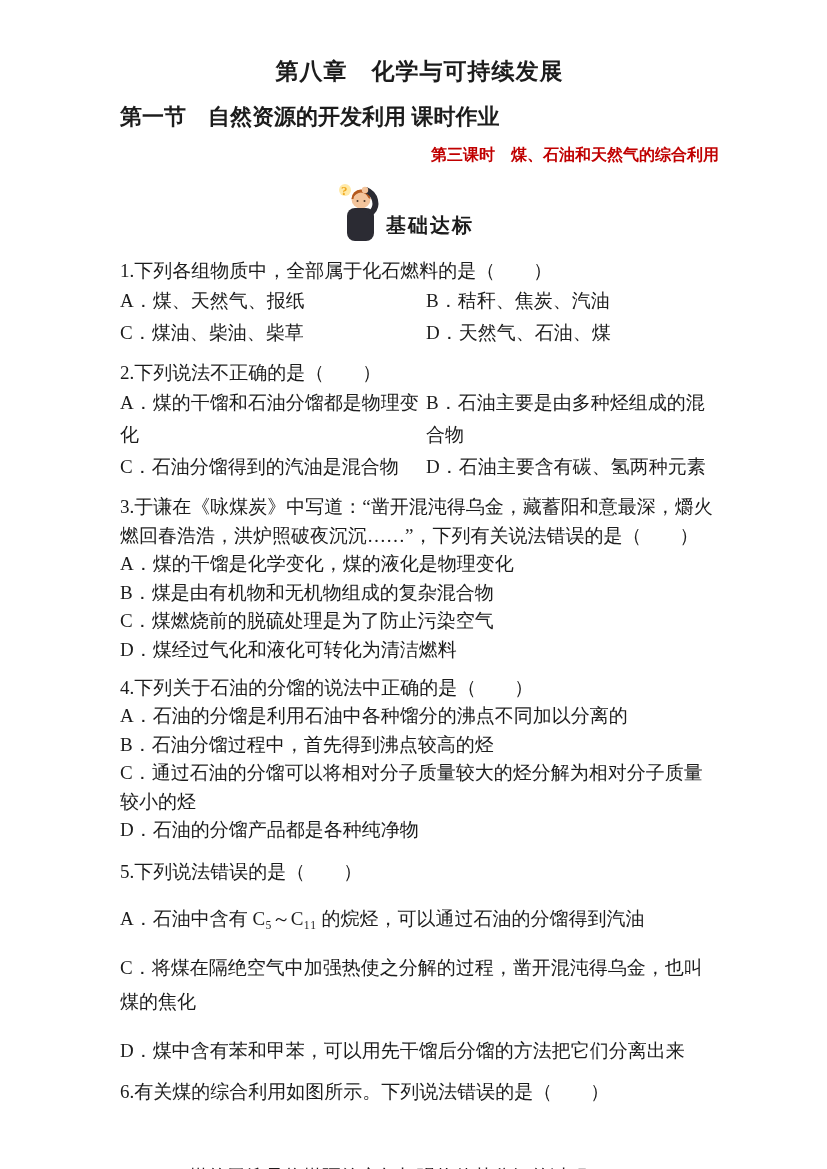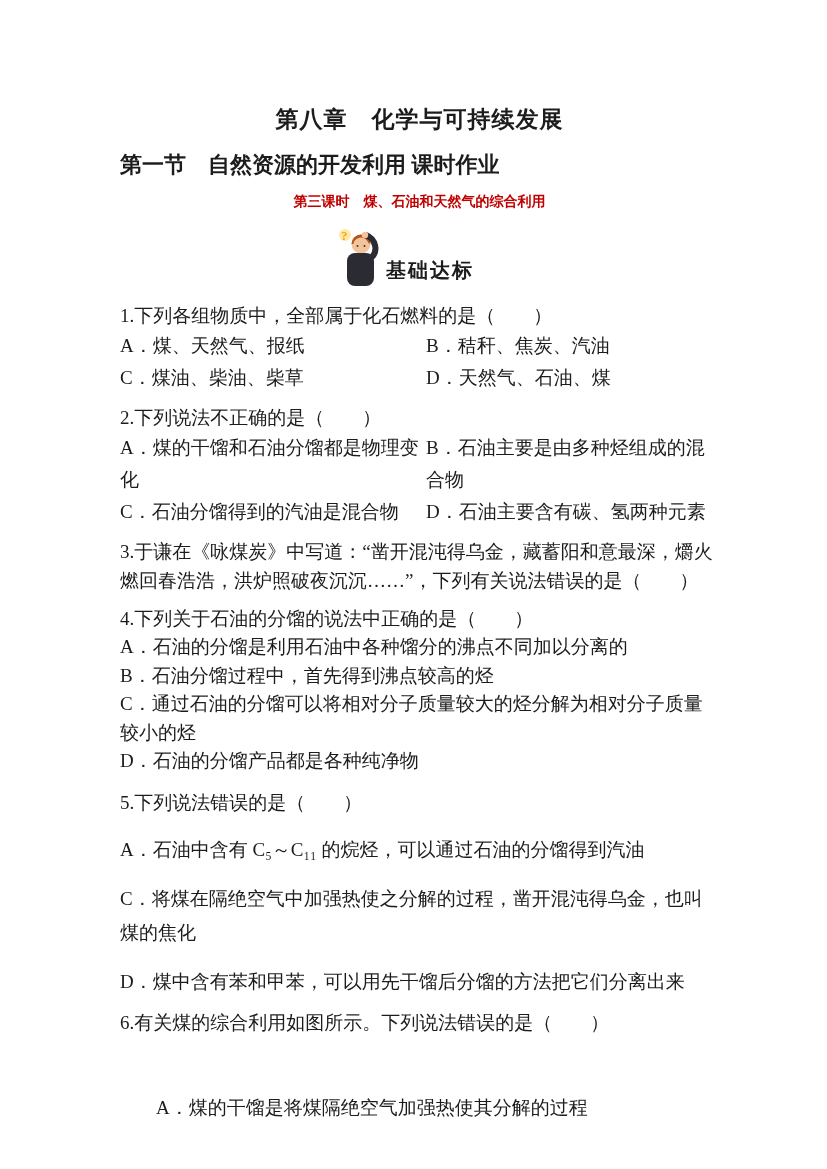--- a/index.html
+++ b/index.html
@@ -1,24 +1,24 @@
 <!DOCTYPE html>
 <html><head>
 <meta charset="utf-8">
 <style>
   html,body { margin:0; padding:0; background:#e8e8e8; }
   .page {
     width:827px; height:1169px; margin:0 auto; background:#ffffff;
     font-family:"Liberation Serif","DejaVu Serif",serif;
     color:#1c1c1c; box-sizing:border-box;
-    padding:104px 108px 0 120px; position:relative; overflow:hidden;
+    padding:56px 108px 0 120px; position:relative; overflow:hidden;
   }
   .chapter-title { font-size:23px; font-weight:bold; text-align:center; margin:0 0 15px 0; letter-spacing:1px; }
   .section-title { font-size:22px; font-weight:bold; text-align:left; margin:0 0 13px 0; }
-  .lesson-title  { font-size:14px; font-weight:bold; text-align:center; margin:0 0 18px 0; color:#c00000; }
+  .lesson-title  { font-size:16px; font-weight:bold; text-align:right; margin:0 0 18px 0; color:#c00000; }
   .badge { display:flex; align-items:flex-end; margin-left:216px; height:63px; }
   .badge .label { font-size:20px; font-weight:bold; padding:0 0 8px 2px; letter-spacing:2px; }
   .q { font-size:19px; }
   .stem { margin:9px 0 0 0; line-height:29px; }
   .opts2 { display:grid; grid-template-columns:306px auto; line-height:32px; }
   .optline { line-height:28.5px; }
   .q5 .optline { line-height:33.5px;margin-top:16px; }
   .q5 .stem { margin-top:12px; }
   .diagram-gap { height:56px; }
   .opt-after-gap { line-height:29px;margin-left:36px; }
@@ -65,20 +65,26 @@
     <div class="opts2">
       <span>A．煤的干馏和石油分馏都是物理变化</span>
       <span>B．石油主要是由多种烃组成的混合物</span>
       <span>C．石油分馏得到的汽油是混合物</span>
       <span>D．石油主要含有碳、氢两种元素</span>
     </div>
   </div>
 
   <div class="q">
     <p class="stem">3.于谦在《咏煤炭》中写道：“凿开混沌得乌金，藏蓄阳和意最深，爝火燃回春浩浩，洪炉照破夜沉沉……”，下列有关说法错误的是（　　）</p>
+    <div>
+      <div class="optline">A．煤的干馏是化学变化，煤的液化是物理变化</div>
+      <div class="optline">B．煤是由有机物和无机物组成的复杂混合物</div>
+      <div class="optline">C．煤燃烧前的脱硫处理是为了防止污染空气</div>
+      <div class="optline">D．煤经过气化和液化可转化为清洁燃料</div>
+    </div>
   </div>
 
   <div class="q">
     <p class="stem">4.下列关于石油的分馏的说法中正确的是（　　）</p>
     <div>
       <div class="optline">A．石油的分馏是利用石油中各种馏分的沸点不同加以分离的</div>
       <div class="optline">B．石油分馏过程中，首先得到沸点较高的烃</div>
       <div class="optline">C．通过石油的分馏可以将相对分子质量较大的烃分解为相对分子质量较小的烃</div>
       <div class="optline">D．石油的分馏产品都是各种纯净物</div>
     </div>

